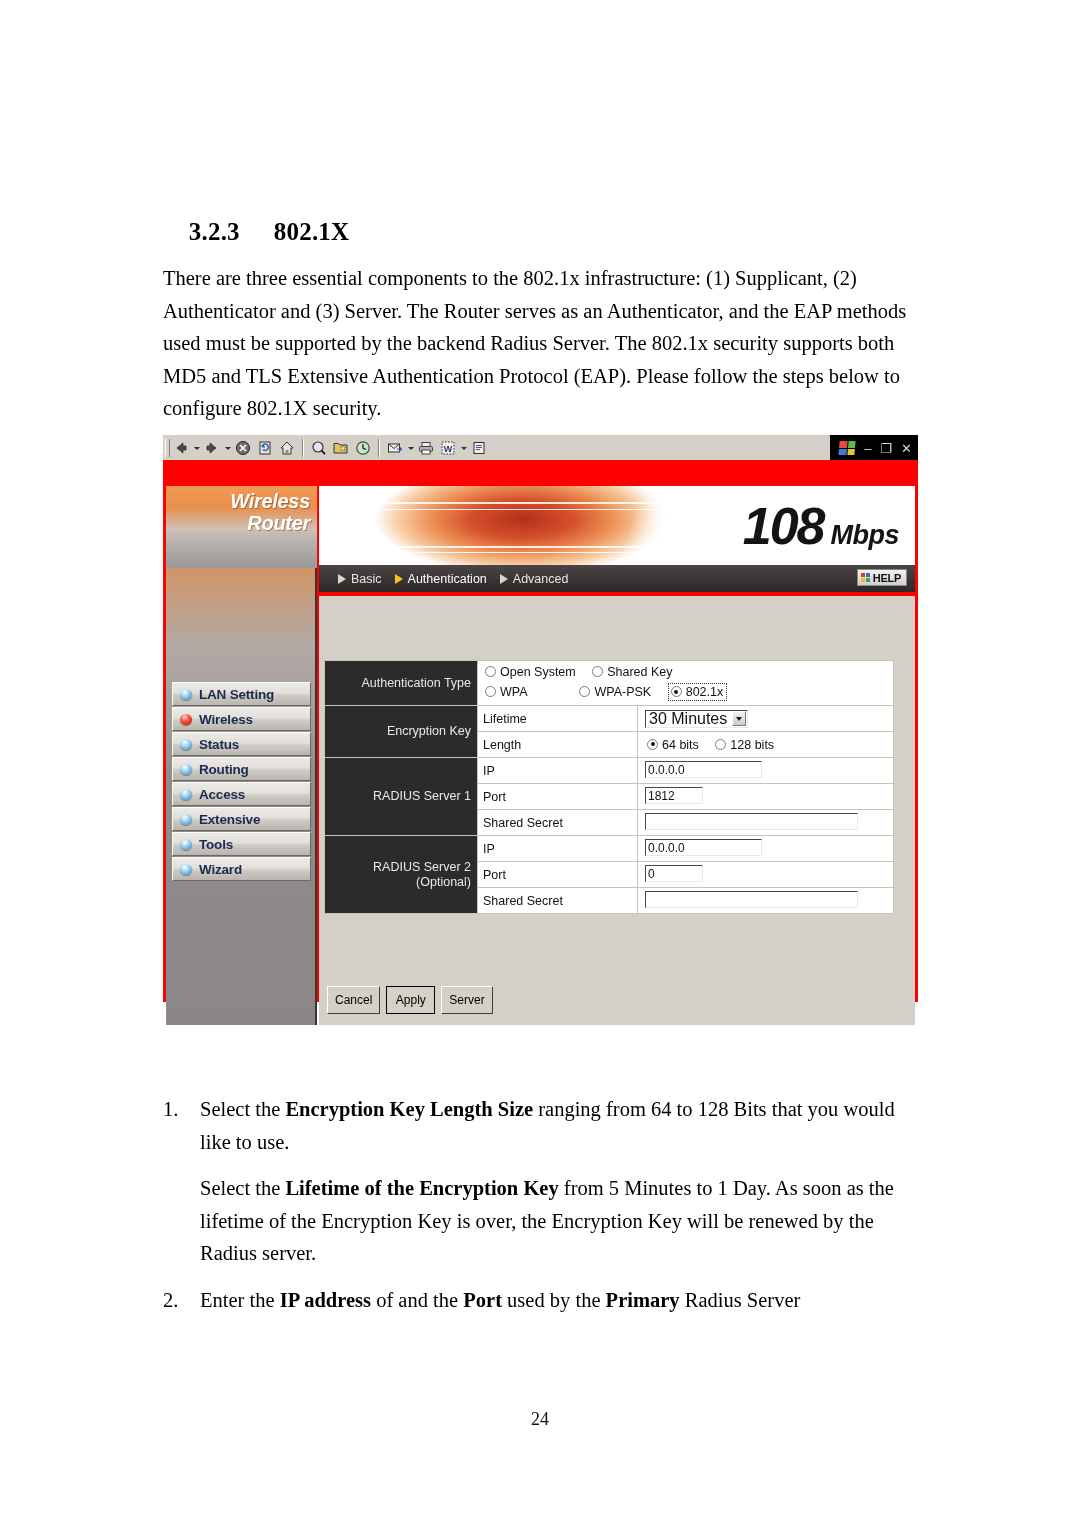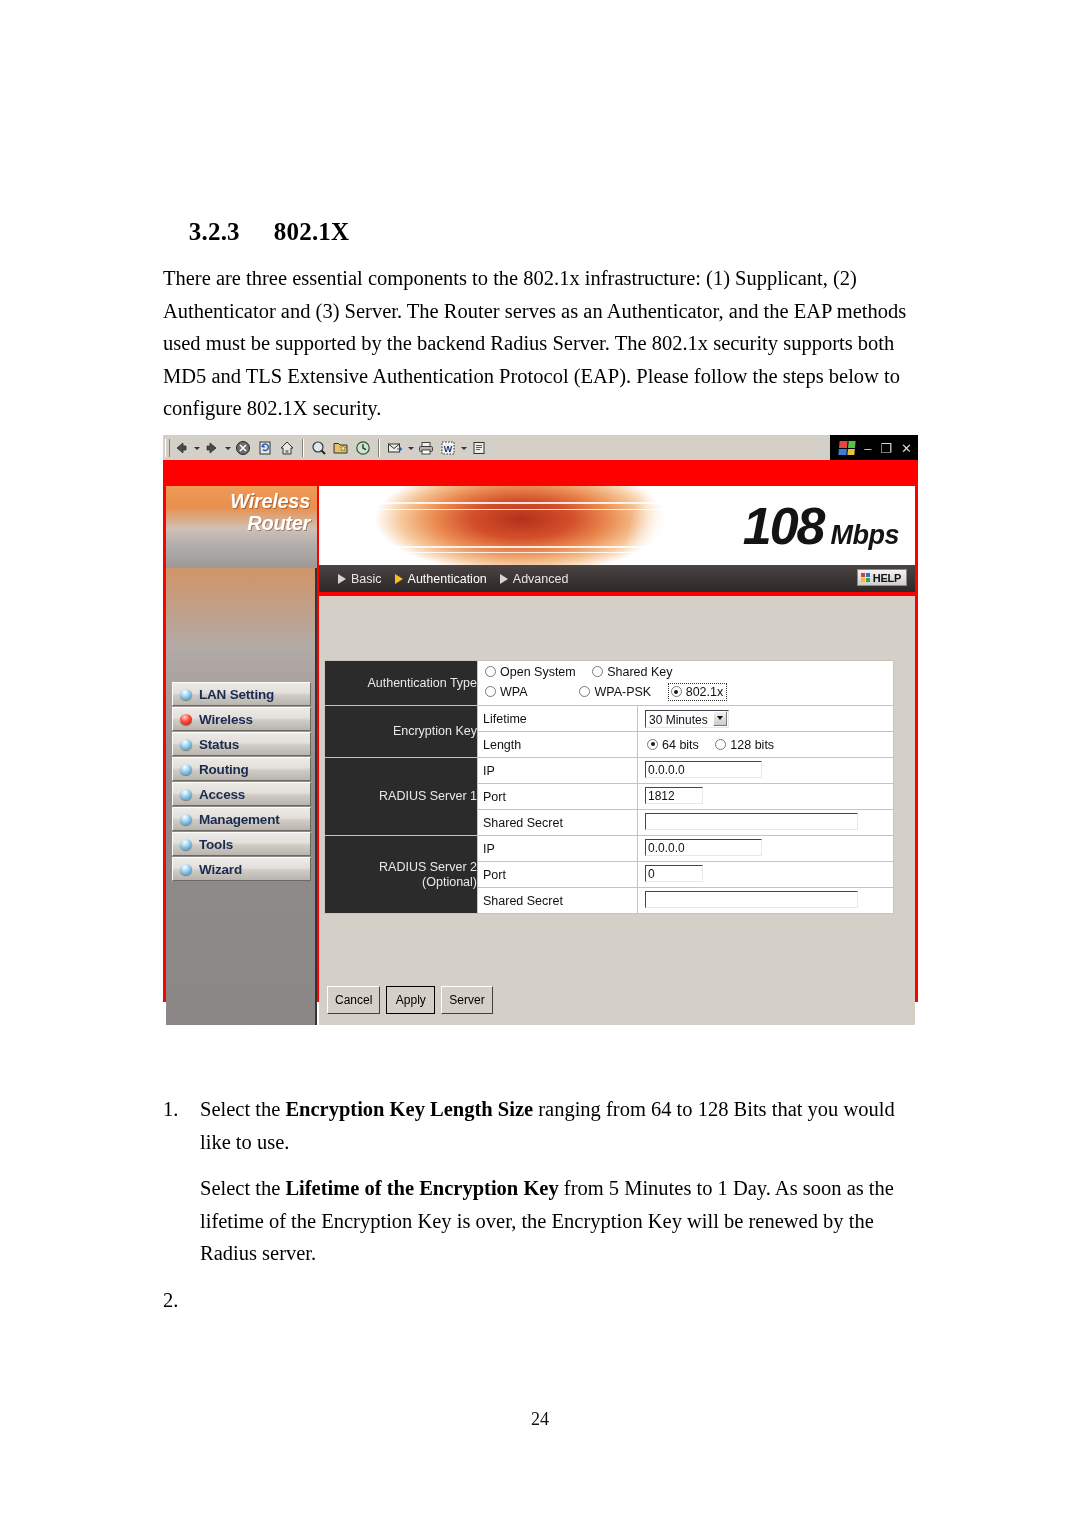--- a/index.html
+++ b/index.html
@@ -137,42 +137,42 @@
   .help-sq i { display:block; }
   .hs1{background:#e03b2e;} .hs2{background:#2f6fd0;} .hs3{background:#f0c021;} .hs4{background:#3aa84a;}
   .help-txt { font-family:"Liberation Sans", sans-serif; font-weight:bold; font-size:11px; color:#111; letter-spacing:-0.3px; }
 
   
   .form-area { position:absolute; left:0; top:110px; width:596px; height:429px; background:#d4d0c8; }
   .ftable { position:absolute; left:5px; top:64px; width:570px;
     border-collapse:collapse; background:#fff; }
   .ftable td { border:1px solid #c8c4bc; padding:0; vertical-align:middle;
     font-family:"Liberation Sans", sans-serif; font-size:12.5px; color:#111; }
-  td.lbl { background:#2b2b2b; color:#e9e9e9; text-align:right; padding-right:0; width:153px;
+  td.lbl { background:#2b2b2b; color:#e9e9e9; text-align:right; padding-right:6px; width:153px;
     font-size:12.5px; line-height:15px; }
   td.sub { width:160px; padding-left:5px; height:26px; background:#fff; }
   td.val { padding-left:5px; background:#fff; }
 
   .radio { width:11px; height:11px; border-radius:50%; display:inline-block;
     border:1px solid #7a7a7a; background:#fff; vertical-align:-1px; position:relative; margin-right:4px; }
   .radio.sel:after { content:""; position:absolute; left:2.5px; top:2.5px; width:4px; height:4px;
     border-radius:50%; background:#1a1a1a; }
   .ropt { display:inline-block; margin-right:13px; white-space:nowrap; }
   .focus-box { display:inline-block; border:1px dotted #333; padding:1px 3px 1px 2px; }
 
   .txtbox { display:inline-block; height:17px; background:#fff;
     border-top:1.5px solid #4a4050; border-left:1.5px solid #4a4050;
     border-bottom:1px solid #e8e8e8; border-right:1px solid #e8e8e8;
     font-family:"Liberation Sans", sans-serif; font-size:12px; line-height:16px;
     padding:0 2px; color:#111; overflow:hidden; white-space:nowrap; }
 
-  .selbox { display:inline-flex; align-items:flex-end; height:18px; background:#fff;
+  .selbox { display:inline-flex; align-items:center; height:18px; background:#fff;
     border-top:1.5px solid #4a4050; border-left:1.5px solid #4a4050;
     border-bottom:1px solid #e8e8e8; border-right:1px solid #e8e8e8;
-    font-family:"Liberation Sans", sans-serif; font-size:12px; padding:0 0 0 3px; }
+    font-family:"Liberation Sans", sans-serif; font-size:16px; padding:0 0 0 3px; }
   .selbox .sv { padding-right:5px; }
   .sel-arrow { width:14px; height:15px; margin:1px 1px 1px 0;
     background:linear-gradient(180deg,#f3f1ef,#cfccc6);
     border-top:1px solid #fff; border-left:1px solid #fff;
     border-bottom:1px solid #7a7a7a; border-right:1px solid #7a7a7a;
     display:flex; align-items:center; justify-content:center; }
   .sel-arrow:after { content:""; border-left:3.5px solid transparent; border-right:3.5px solid transparent;
     border-top:4px solid #111; }
 
   .btn-row { position:absolute; left:8px; top:390px; display:flex; gap:6px; }
@@ -346,21 +346,21 @@
         <div class="menu-item">
           <span class="bullet"></span>
           <span class="mi-label">Routing</span>
         </div>
         <div class="menu-item">
           <span class="bullet"></span>
           <span class="mi-label">Access</span>
         </div>
         <div class="menu-item">
           <span class="bullet"></span>
-          <span class="mi-label">Management</span>
+          <span class="mi-label">Extensive</span>
         </div>
         <div class="menu-item">
           <span class="bullet"></span>
           <span class="mi-label">Tools</span>
         </div>
         <div class="menu-item">
           <span class="bullet"></span>
           <span class="mi-label">Wizard</span>
         </div>
       </div>
@@ -516,17 +516,18 @@
 <div class="steps">
 
   <div class="step">
     <span class="marker">1.</span>
     <p><span>Select the </span><b>Encryption Key Length Size</b><span> ranging from 64 to 128 Bits that you would like to use.</span></p>
     <p><span>Select the </span><b>Lifetime of the Encryption Key</b><span> from 5 Minutes to 1 Day.    As soon as the lifetime of the Encryption Key is over, the Encryption Key will be renewed by the Radius server.</span></p>
   </div>
 
   <div class="step">
     <span class="marker">2.</span>
+    <p><span>Enter the </span><b>IP address</b><span> of and the </span><b>Port</b><span> used by the </span><b>Primary</b><span> Radius Server</span></p>
   </div>
 
 </div>
 
 <div class="folio">24</div>
 
 </body></html>

